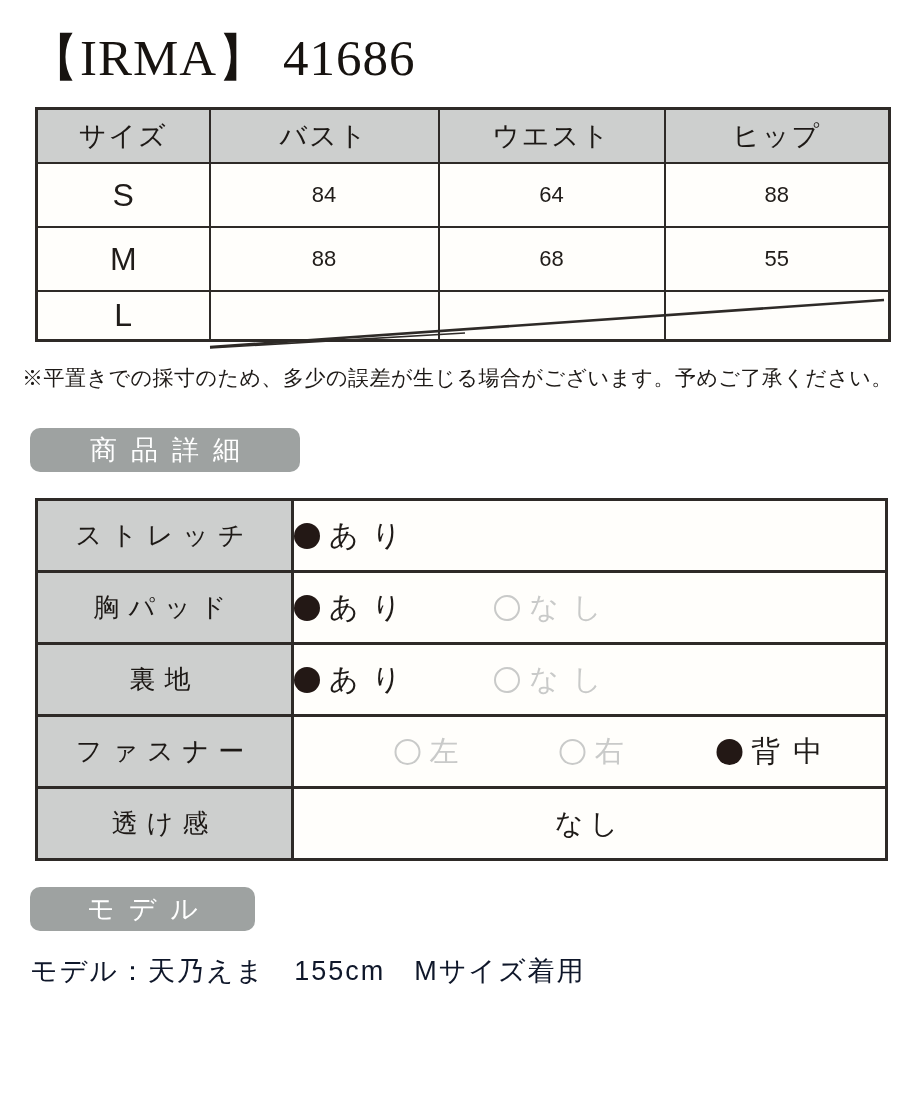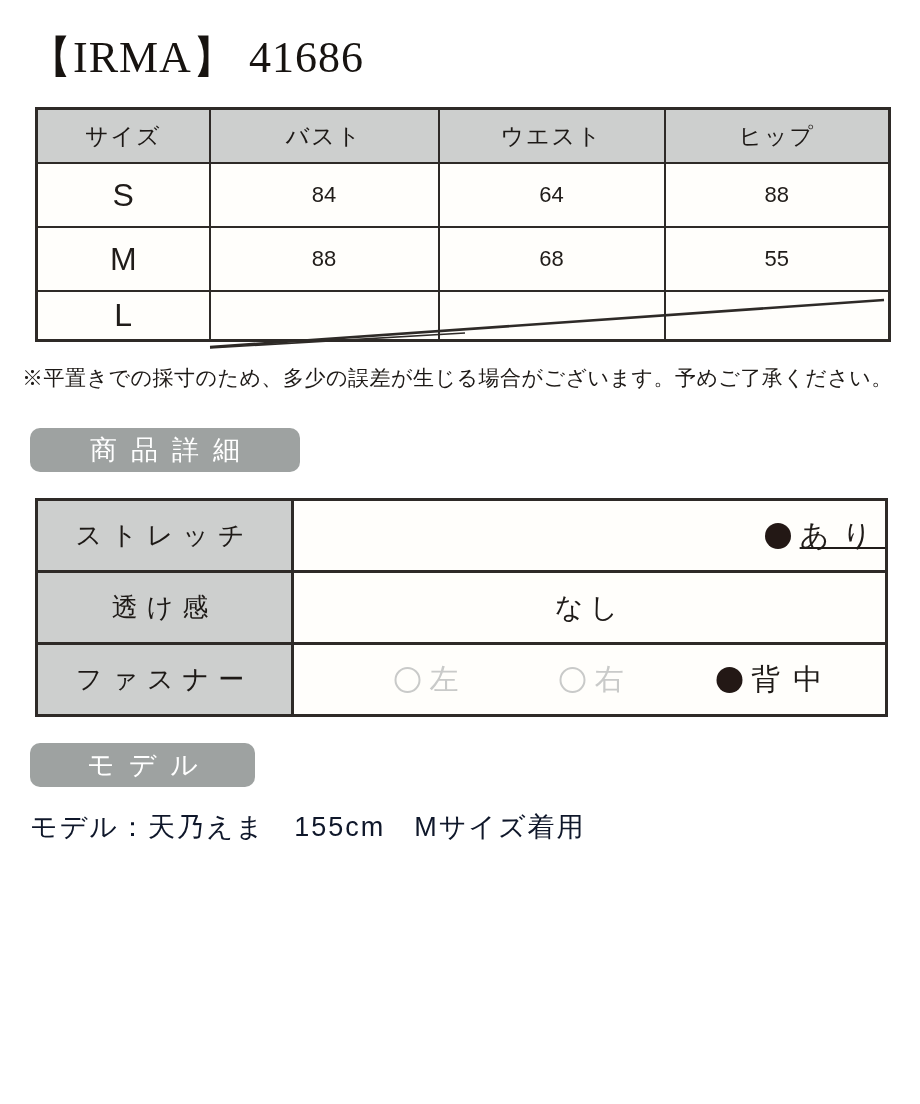--- a/index.html
+++ b/index.html
@@ -12,21 +12,21 @@
     height: 1104px;
     overflow: hidden;
     font-family: "Liberation Sans", sans-serif;
     color: #201c19;
   }
 
   
   .page-title {
     margin: 30px 0 0 28px;
     font-family: "Liberation Serif", "DejaVu Serif", serif;
-    font-size: 44px;
+    font-size: 51px;
     line-height: 56px;
     font-weight: 400;
     letter-spacing: 1px;
     color: #171310;
   }
 
   
   .size-table-wrap {
     position: relative;
     margin: 21px 0 0 35px;
@@ -41,21 +41,21 @@
   table.size-table th,
   table.size-table td {
     border: 2px solid #2e2a27;
     text-align: center;
     vertical-align: middle;
     padding: 0;
   }
   table.size-table th {
     background: #cdcfce;
     height: 52px;
-    font-size: 23px;
+    font-size: 27px;
     font-weight: 500;
     letter-spacing: 2px;
     color: #1d1916;
   }
   table.size-table td {
     background: #fffefb;
     height: 62px;
     font-size: 22px;
     font-weight: 400;
   }
@@ -117,24 +117,23 @@
     color: #1d1916;
   }
   table.details-table td.value-cell {
     background: #fffefb;
     position: relative;
     height: 69px;
   }
   .opts-center {
     display: flex;
     align-items: center;
-    justify-content: flex-end;
+    justify-content: flex-start;
     gap: 80px;
     height: 100%;
-    text-decoration: underline;
   }
   .opt {
     display: inline-flex;
     align-items: center;
     gap: 9px;
   }
   .opt-text {
     font-size: 29px;
     letter-spacing: 13px;
     color: #1f1b18;
@@ -234,40 +233,70 @@
     <td class="value-cell">
       <div class="opts-center">
         <span class="opt selected">
           <span class="marker-filled"></span>
           <span class="opt-text">あり</span>
         </span>
       </div>
     </td>
   </tr>
   <tr>
-    <th>透け感</th>
-    <td class="value-cell">
-      <div class="plain-value">なし</div>
+    <th>胸パッド</th>
+    <td class="value-cell">
+      <div class="opts-center">
+        <span class="opt selected">
+          <span class="marker-filled"></span>
+          <span class="opt-text">あり</span>
+        </span>
+        <span class="opt unselected">
+          <span class="marker-open"></span>
+          <span class="opt-text">なし</span>
+        </span>
+      </div>
+    </td>
+  </tr>
+  <tr>
+    <th>裏地</th>
+    <td class="value-cell">
+      <div class="opts-center">
+        <span class="opt selected">
+          <span class="marker-filled"></span>
+          <span class="opt-text">あり</span>
+        </span>
+        <span class="opt unselected">
+          <span class="marker-open"></span>
+          <span class="opt-text">なし</span>
+        </span>
+      </div>
     </td>
   </tr>
   <tr>
     <th>ファスナー</th>
     <td class="value-cell">
       <span class="opt unselected fx-opt" style="left:23.5%">
         <span class="marker-open"></span>
         <span class="opt-text">左</span>
       </span>
       <span class="opt unselected fx-opt" style="left:51.5%">
         <span class="marker-open"></span>
         <span class="opt-text">右</span>
       </span>
       <span class="opt selected fx-opt" style="left:81.5%">
         <span class="marker-filled"></span>
         <span class="opt-text">背中</span>
       </span>
     </td>
   </tr>
+  <tr>
+    <th>透け感</th>
+    <td class="value-cell">
+      <div class="plain-value">なし</div>
+    </td>
+  </tr>
 </tbody>
   </table>
 
 <div class="badge badge-model">モデル</div>
 
 <div class="model-line">モデル：天乃えま　155cm　Mサイズ着用</div>
 
 </body></html>

